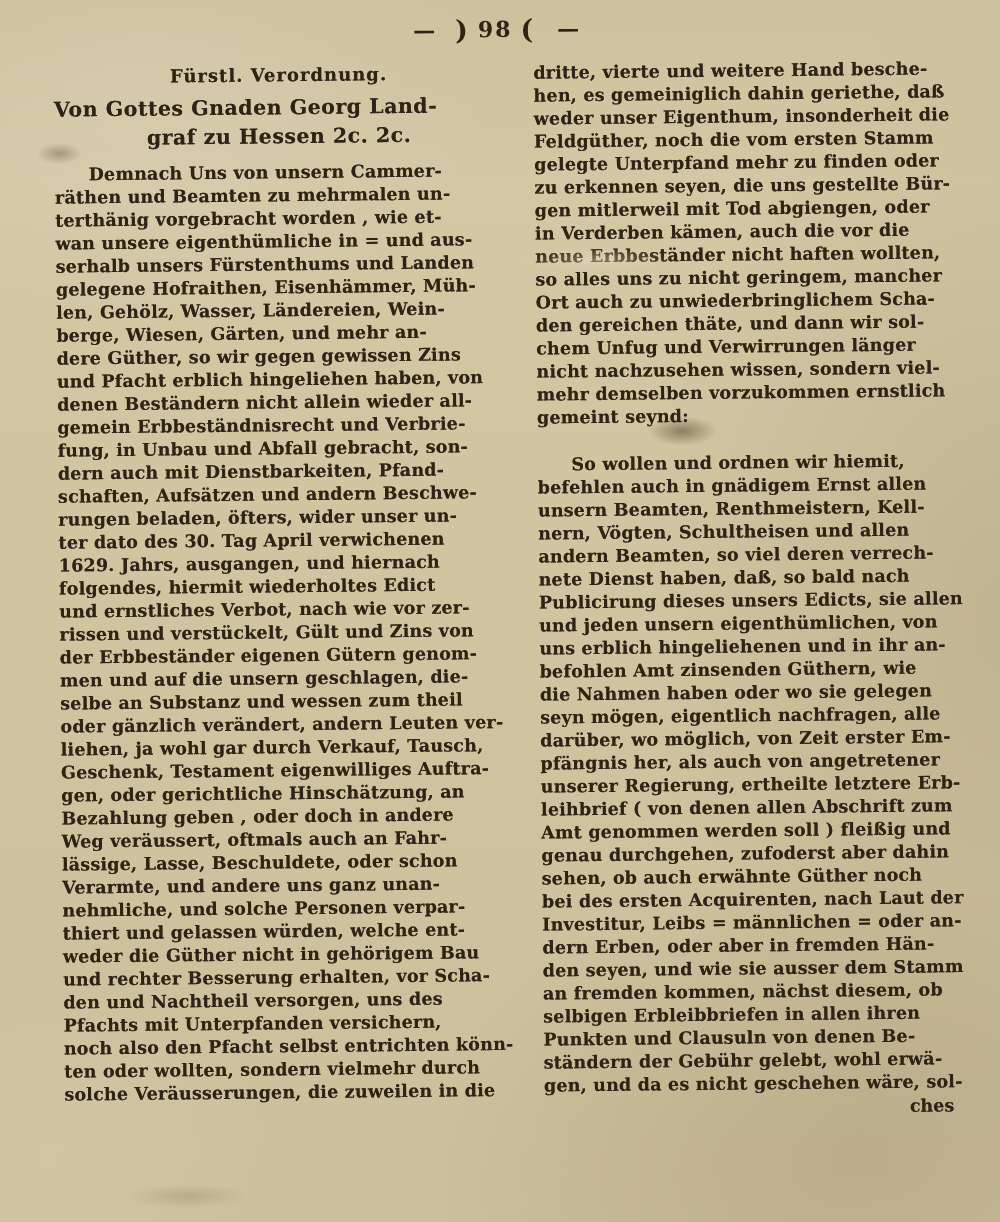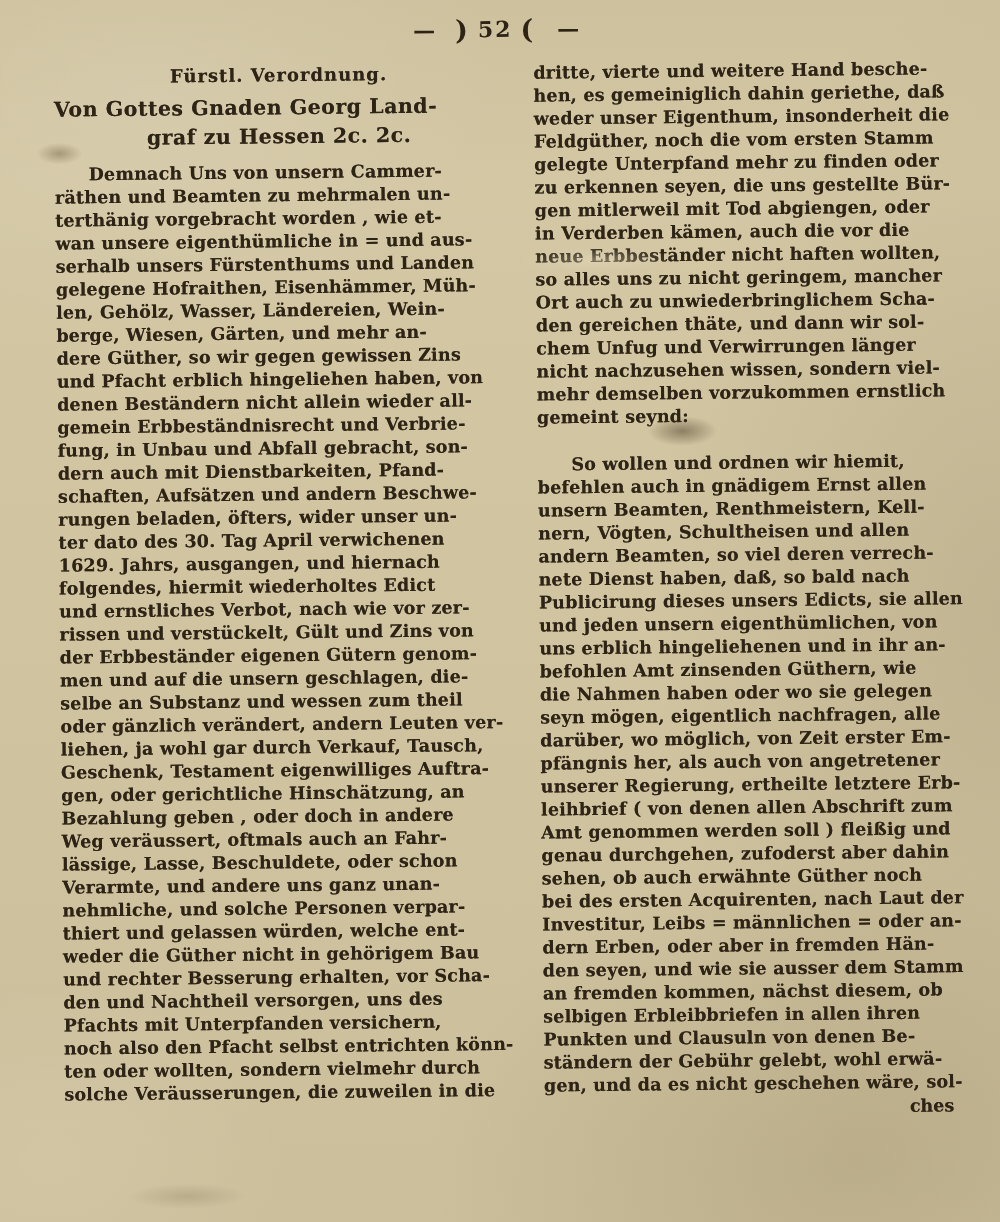--- a/index.html
+++ b/index.html
@@ -123,21 +123,21 @@
     left:120px; top:1180px; width:120px; height:26px;
     background:radial-gradient(ellipse, rgba(90,72,45,0.18), transparent 70%);
   }
 </style>
 </head>
 <body>
 
 <div class="sheet">
 
   <div class="page-header">
-    <span class="dash">—</span><span class="bracket">)</span><span class="pagenum">52</span><span class="bracket">(</span><span class="dash">—</span>
+    <span class="dash">—</span><span class="bracket">)</span><span class="pagenum">98</span><span class="bracket">(</span><span class="dash">—</span>
   </div>
 
   <div class="columns">
 
     <div class="col">
       <div class="heading">Fürstl. Verordnung.</div>
       <div class="subheading">
           <div class="line">Von Gottes Gnaden Georg Land-</div>
           <div class="line">graf zu Hessen 2c. 2c.</div>
         </div>

